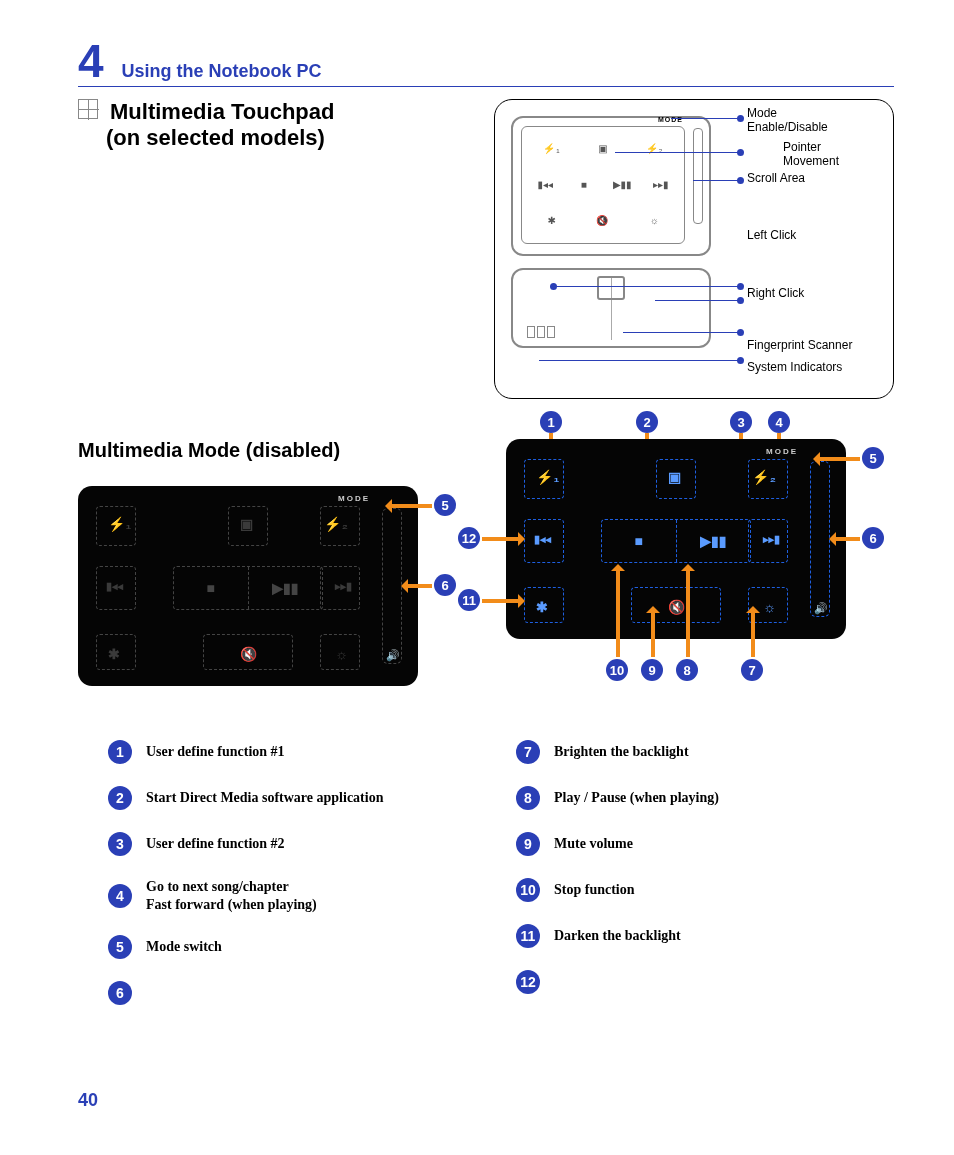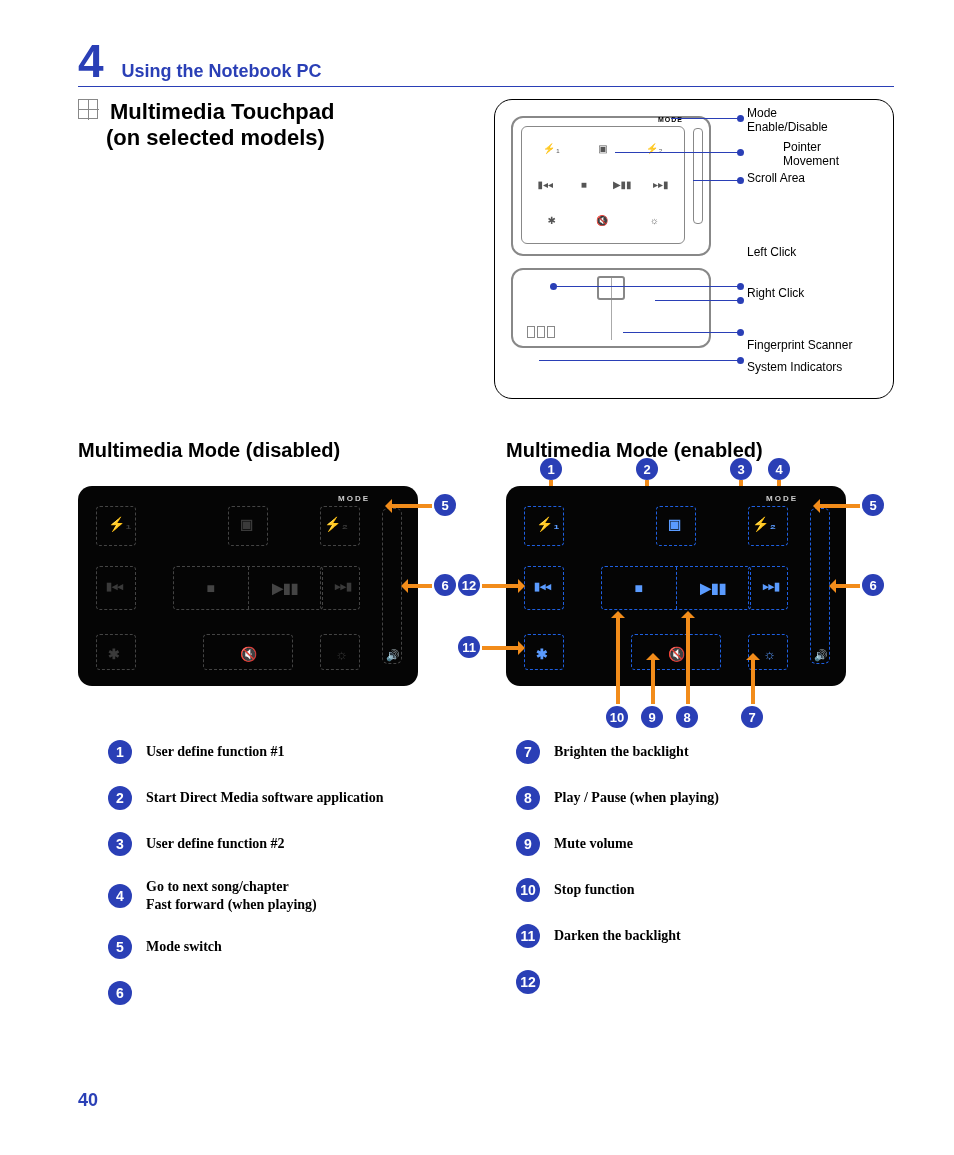--- a/index.html
+++ b/index.html
@@ -136,21 +136,21 @@
 
       <div class="lead" style="left:176px;top:18px;width:68px;"></div>
       <div class="label" style="left:252px;top:6px;white-space:pre;">Mode
 Enable/Disable</div>
       <div class="lead" style="left:120px;top:52px;width:124px;"></div>
       <div class="label" style="left:252px;top:40px;white-space:pre;margin-left:36px;">Pointer
 Movement</div>
       <div class="lead" style="left:198px;top:80px;width:46px;"></div>
       <div class="label" style="left:252px;top:71px;">Scroll Area</div>
       <div class="lead" style="left:60px;top:186px;width:184px;"></div>
-      <div class="label" style="left:252px;top:145px;">Left Click</div>
+      <div class="label" style="left:252px;top:128px;">Left Click</div>
       <div class="lead leadL" style="left:60px;top:186px;width:1px;height:0;"></div>
       <div class="lead" style="left:160px;top:200px;width:84px;"></div>
       <div class="label" style="left:252px;top:186px;">Right Click</div>
       <div class="lead" style="left:128px;top:232px;width:116px;"></div>
       <div class="label" style="left:252px;top:238px;">Fingerprint Scanner</div>
       <div class="lead" style="left:44px;top:260px;width:200px;"></div>
       <div class="label" style="left:252px;top:260px;">System Indicators</div>
     </div>
   </div>
 </div>
@@ -185,21 +185,20 @@
         <span class="glyph" style="right:18px;bottom:24px;font-size:11px;">🔊</span>
       </div>
       <div class="arrow h toL" style="left:310px;top:18px;width:44px;"></div>
       <div class="callout" style="left:356px;top:8px;">5</div>
       <div class="arrow h toL" style="left:326px;top:98px;width:28px;"></div>
       <div class="callout" style="left:356px;top:88px;">6</div>
     </div>
   </div>
 
   <div class="mode-col">
-    <div class="mode-h">Multimedia Mode (enabled)</div>
     <div class="enabled-wrap">
 
       <div class="callout" style="left:34px;top:-28px;">1</div>
       <div class="callout" style="left:130px;top:-28px;">2</div>
       <div class="callout" style="left:224px;top:-28px;">3</div>
       <div class="callout" style="left:262px;top:-28px;">4</div>
       <div class="arrow v toD" style="left:43px;top:-6px;height:26px;"></div>
       <div class="arrow v toD" style="left:139px;top:-6px;height:26px;"></div>
       <div class="arrow v toD" style="left:233px;top:-6px;height:26px;"></div>
       <div class="arrow v toD" style="left:271px;top:-6px;height:80px;"></div>

